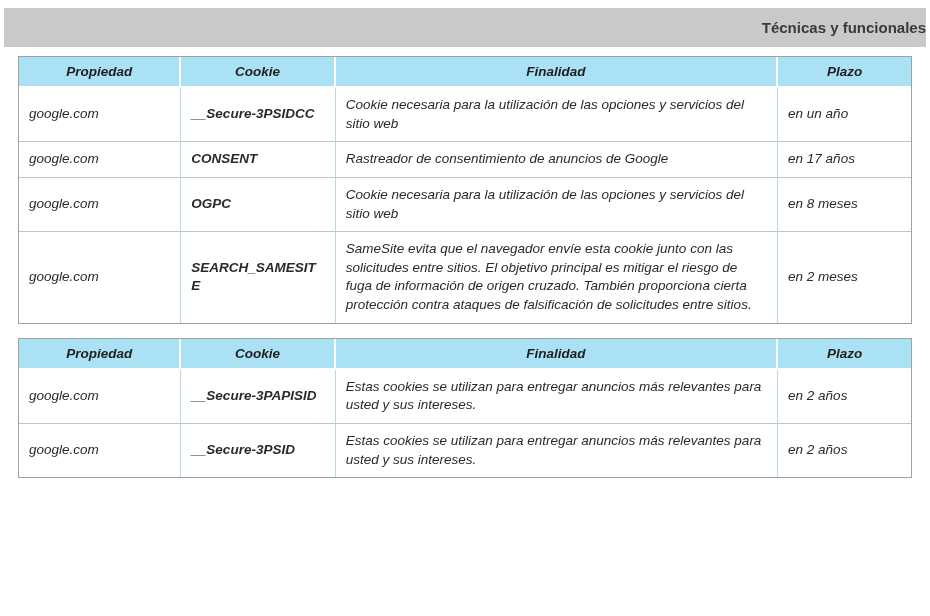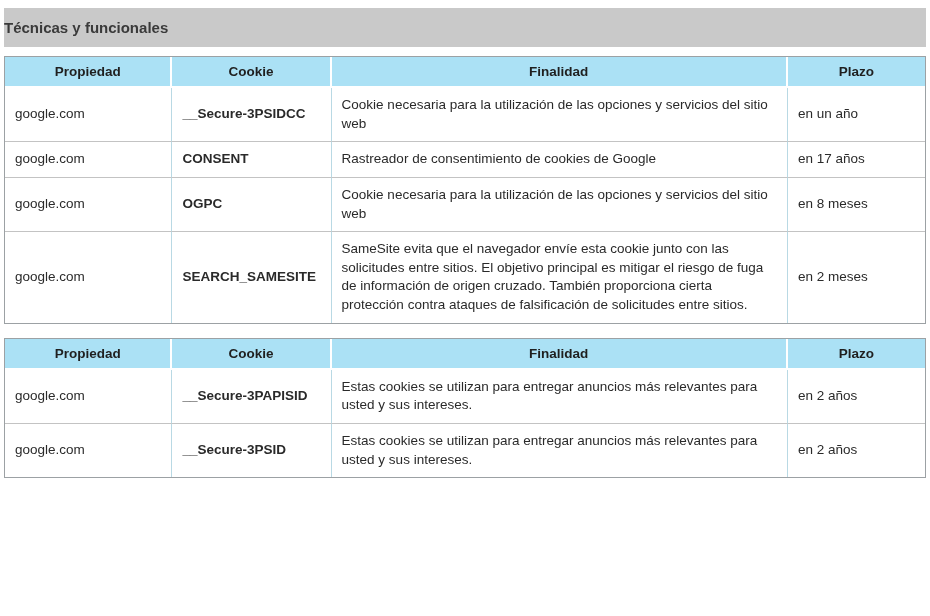--- a/index.html
+++ b/index.html
@@ -10,28 +10,29 @@
     -webkit-font-smoothing: antialiased;
   }
   .page { box-sizing: border-box; width: 930px; padding: 8px 0 6px 0; }
   .section { margin-bottom: 14px; }
   .section:last-child { margin-bottom: 0; }
   .section-title {
     background: var(--section-title-bg, #c9c9c9);
     color: var(--section-title-text, #3a3a3a);
     font-weight: bold;
     font-size: 15px;
-    text-align: left;
+    text-align: right;
     padding: 11px 0;
     margin: 0 4px 9px 4px;
   }
   .table-wrap {
-    margin: 0 4px;
+    margin: 0 18px;
     border: 1px solid var(--table-outer-border, #9ca1a4);
     background: #ffffff;
+    font-style: italic;
   }
   table.cookie-table {
     width: 100%;
     border-collapse: separate;
     border-spacing: 0;
     font-size: 13.5px;
     table-layout: fixed;
   }
   col.c-prop   { width: 18.2%; }
   col.c-cookie { width: 17.3%; }
@@ -91,21 +92,21 @@
         <tbody>
             <tr>
               <td>google.com</td>
               <td class="cookie-cell">__Secure-3PSIDCC</td>
               <td>Cookie necesaria para la utilización de las opciones y servicios del sitio web</td>
               <td>en un año</td>
             </tr>
             <tr>
               <td>google.com</td>
               <td class="cookie-cell">CONSENT</td>
-              <td>Rastreador de consentimiento de cookies de Google</td>
+              <td>Rastreador de consentimiento de anuncios de Google</td>
               <td>en 17 años</td>
             </tr>
             <tr>
               <td>google.com</td>
               <td class="cookie-cell">OGPC</td>
               <td>Cookie necesaria para la utilización de las opciones y servicios del sitio web</td>
               <td>en 8 meses</td>
             </tr>
             <tr>
               <td>google.com</td>

